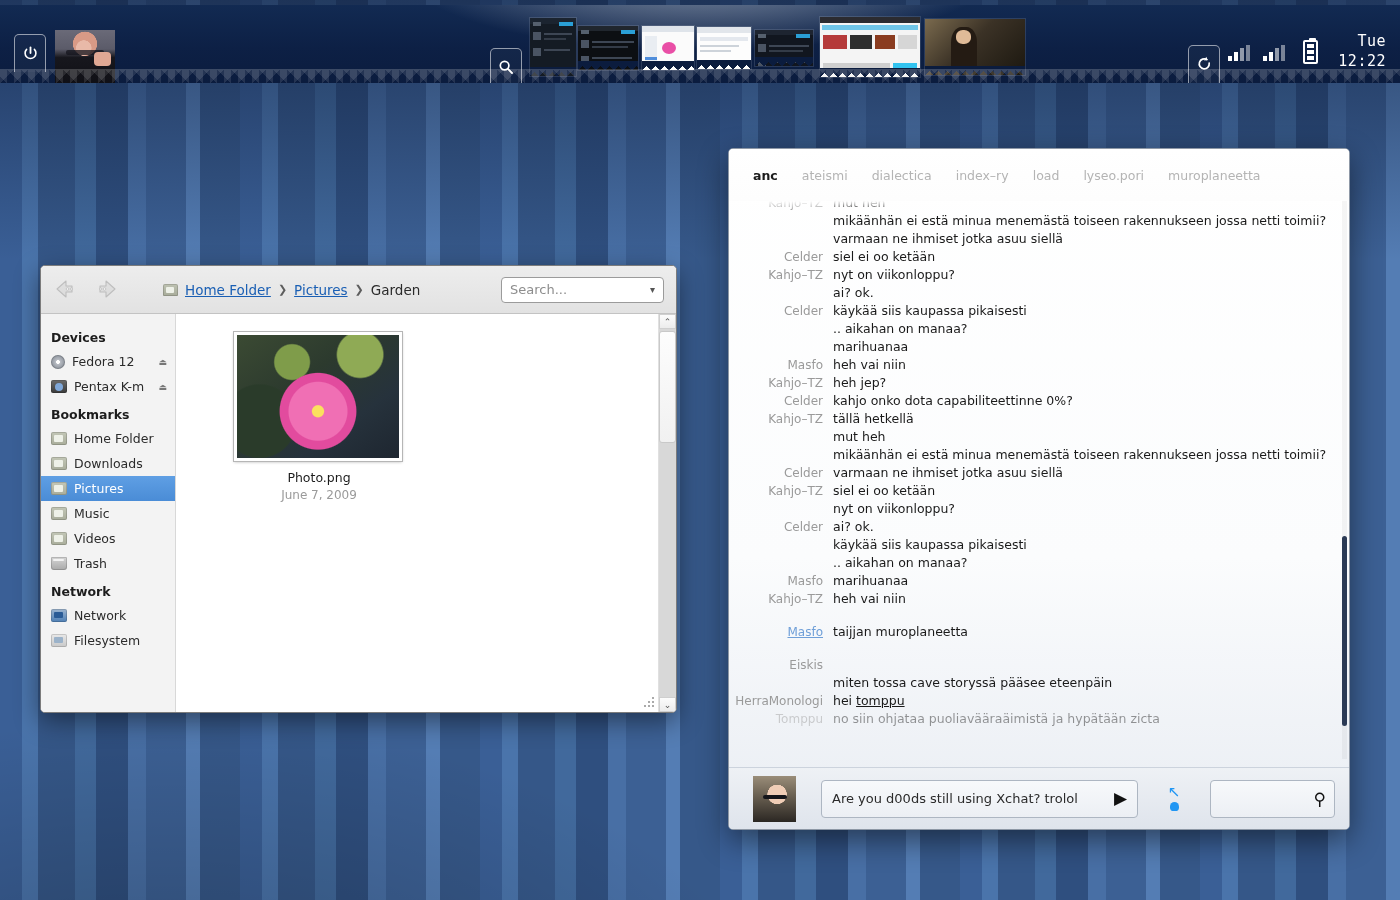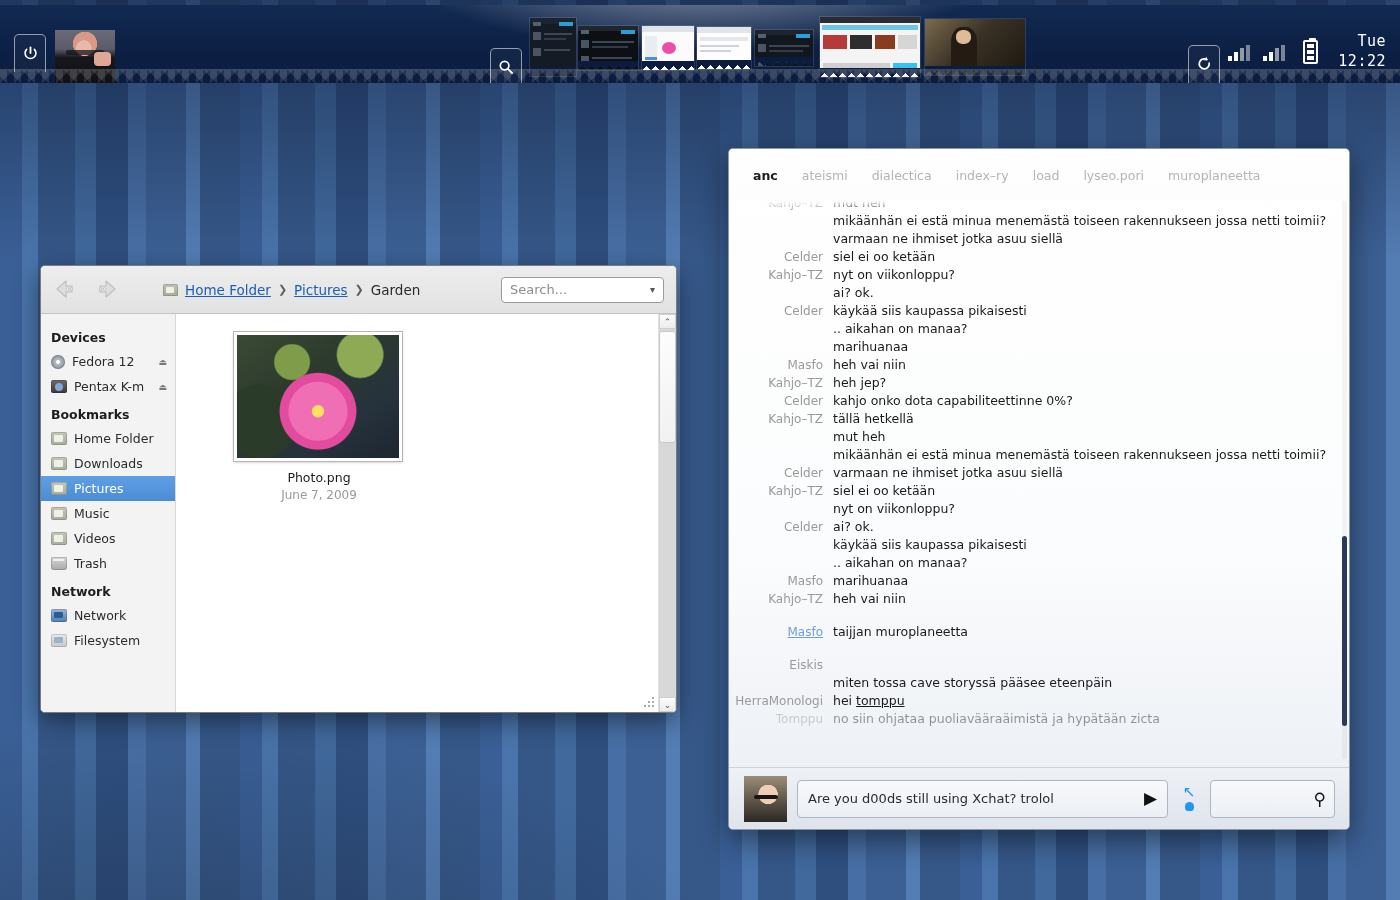--- a/index.html
+++ b/index.html
@@ -250,22 +250,22 @@
   #chat-fade-top{
     position:absolute; left:0; right:0; top:0; height:10px;
     background:linear-gradient(to bottom,#fff,rgba(255,255,255,0)); pointer-events:none;
   }
   #chat-scroll{
     position:absolute; right:2px; top:52px; bottom:70px; width:5px;
     background:rgba(0,0,0,0.04);
   }
   #chat-scroll i{ position:absolute; right:0; top:60%; width:5px; height:34%; background:#2b3a55; border-radius:3px; display:block;}
   #chat-input-bar{
-    height:62px; flex:none; display:flex; align-items:center; gap:10px;
-    padding:0 14px 0 15px;
+    height:62px; flex:none; display:flex; align-items:center; gap:25px;
+    padding:0 14px 0 24px;
     background:linear-gradient(to bottom,#eef1f5,#dfe4ec);
     border-top:1px solid #ccd3dd;
   }
   #chat-avatar{
     width:43px; height:46px; flex:none;
     background:
       radial-gradient(circle at 56% 40%, #f0cdb6 0 26%, rgba(240,205,182,0) 27%),
       linear-gradient(to bottom,#9a8d79 0%, #6d6354 40%, #2b2723 100%);
     position:relative; overflow:hidden;
   }

